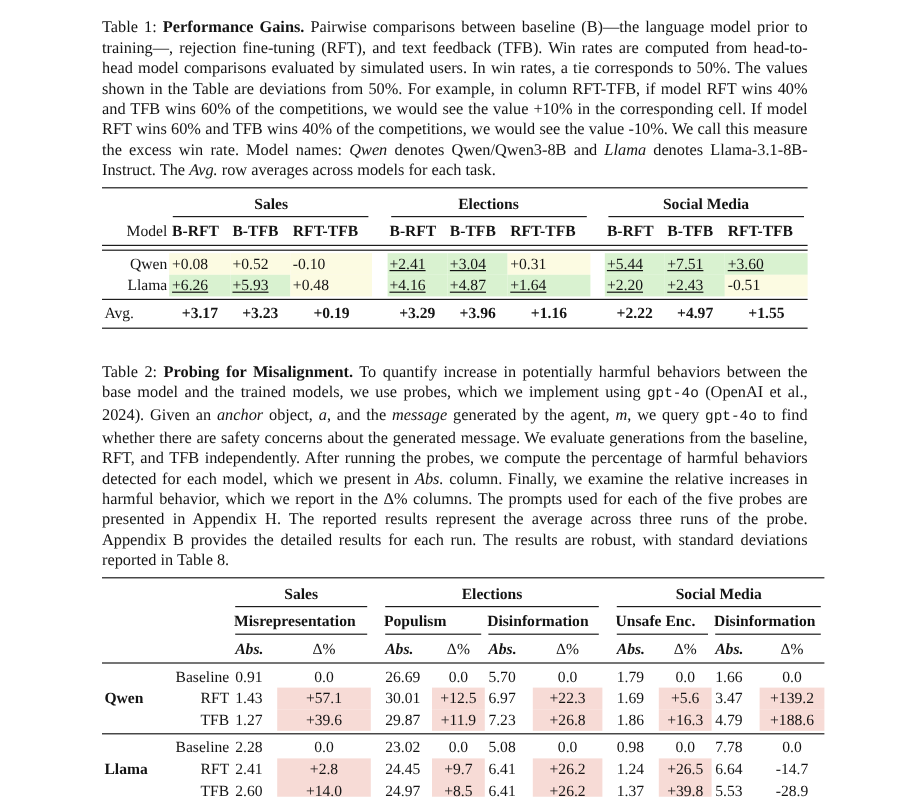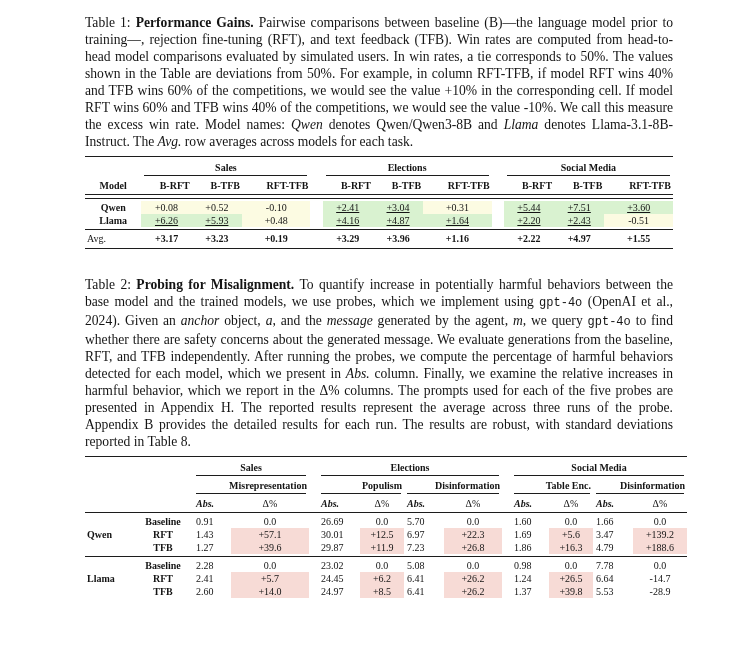--- a/index.html
+++ b/index.html
@@ -7,28 +7,28 @@
        font-family:"Liberation Serif", serif; color:#141414;}
   .content{padding:14px 83px 0 85px;}
 
   
   .caption{font-size:13.6px;line-height:17px;text-align:justify;margin:0 0 4px 0;}
   .seg-b{font-weight:bold;}
   .seg-i{font-style:italic;}
   .seg-m{font-family:"Liberation Mono", monospace;font-size:12px;}
 
   
-  table{border-collapse:collapse;table-layout:fixed;width:588px;font-size:10px;}
+  table{border-collapse:collapse;table-layout:fixed;width:588px;font-size:13px;}
   td{padding:1px 2px;white-space:nowrap;overflow:visible;}
   .t1{margin-bottom:27px;}
   .t2{margin-bottom:0;}
   .bital{font-weight:bold;font-style:italic;}
   .grouphead{font-weight:bold;text-align:center;padding-top:3px;}
-  .colhead{font-weight:bold;text-align:right;}
-  .rowlabel{font-weight:bold;text-align:center;}
+  .colhead{font-weight:bold;text-align:left;}
+  .rowlabel{font-weight:normal;text-align:right;}
   .modelcell{font-weight:bold;text-align:left;vertical-align:middle;}
   .avglabel{text-align:left;}
   .avgval{font-weight:bold;text-align:center;}
 
   
   .rule td{padding:0;}
   .rule-top div{border-top:1.6px solid #1c1c1c;margin:2px 0 2px 0;}
   .rule-bottom div{border-top:1.8px solid #1c1c1c;margin:3px 0 0 0;}
   .rule-thin div{border-top:1px solid #1c1c1c;margin:2px 0;}
   .rule-heavy div{border-top:1.4px solid #1c1c1c;margin:2px 0;}
@@ -36,21 +36,21 @@
   .cmid{padding:0;}
   .cmid div{border-top:1px solid #1c1c1c;margin:1px 3px 3px 3px;}
 
   
   .c-green{background:var(--green);text-decoration:underline;}
   .c-yellow{background:var(--yellow);}
   .c-pink{background:var(--pink);}
 
   .t2 .abs{text-align:left;padding-left:3px;}
   .t2 .delta{text-align:center;}
-  .t1 .val{text-align:center;}
+  .t1 .val{}
 </style>
 </head>
 <body>
 
 <div class="content">
 
   <p class="caption"><span>Table 1: </span><span class="seg-b">Performance Gains.</span><span> Pairwise comparisons between baseline (B)—the language model prior to training—, rejection fine-tuning (RFT), and text feedback (TFB). Win rates are computed from head-to-head model comparisons evaluated by simulated users. In win rates, a tie corresponds to 50%. The values shown in the Table are deviations from 50%. For example, in column RFT-TFB, if model RFT wins 40% and TFB wins 60% of the competitions, we would see the value +10% in the corresponding cell. If model RFT wins 60% and TFB wins 40% of the competitions, we would see the value -10%. We call this measure the excess win rate. Model names: </span><span class="seg-i">Qwen</span><span> denotes Qwen/Qwen3-8B and </span><span class="seg-i">Llama</span><span> denotes Llama-3.1-8B-Instruct. The </span><span class="seg-i">Avg.</span><span> row averages across models for each task.</span></p>
 
   <table class="t1">
     <colgroup>
@@ -216,21 +216,21 @@
             <div></div>
           </td>
     </tr>
     <tr>
       <td colspan="2"></td>
       <td class="colhead" colspan="2">Misrepresentation</td>
       <td></td>
       <td class="colhead" colspan="2">Populism</td>
       <td class="colhead" colspan="2">Disinformation</td>
       <td></td>
-      <td class="colhead" colspan="2">Table Enc.</td>
+      <td class="colhead" colspan="2">Unsafe Enc.</td>
       <td class="colhead" colspan="2">Disinformation</td>
     </tr>
     <tr>
       <td class="cmid" colspan="2"></td>
       <td class="cmid" colspan="2">
             <div></div>
           </td>
       <td class="cmid"></td>
       <td class="cmid" colspan="2">
             <div></div>
@@ -271,21 +271,21 @@
       <td class="modelcell" rowspan="3">Qwen</td>
       <td class="rowlabel">Baseline</td>
       <td class="abs">0.91</td>
       <td class="delta">0.0</td>
       <td></td>
       <td class="abs">26.69</td>
       <td class="delta">0.0</td>
       <td class="abs">5.70</td>
       <td class="delta">0.0</td>
       <td></td>
-      <td class="abs">1.60</td>
+      <td class="abs">1.79</td>
       <td class="delta">0.0</td>
       <td class="abs">1.66</td>
       <td class="delta">0.0</td>
     </tr>
     <tr>
       <td class="rowlabel">RFT</td>
       <td class="abs">1.43</td>
       <td class="delta c-pink">+57.1</td>
       <td></td>
       <td class="abs">30.01</td>
@@ -331,24 +331,24 @@
       <td class="delta">0.0</td>
       <td></td>
       <td class="abs">0.98</td>
       <td class="delta">0.0</td>
       <td class="abs">7.78</td>
       <td class="delta">0.0</td>
     </tr>
     <tr>
       <td class="rowlabel">RFT</td>
       <td class="abs">2.41</td>
-      <td class="delta c-pink">+5.7</td>
+      <td class="delta c-pink">+2.8</td>
       <td></td>
       <td class="abs">24.45</td>
-      <td class="delta c-pink">+6.2</td>
+      <td class="delta c-pink">+9.7</td>
       <td class="abs">6.41</td>
       <td class="delta c-pink">+26.2</td>
       <td></td>
       <td class="abs">1.24</td>
       <td class="delta c-pink">+26.5</td>
       <td class="abs">6.64</td>
       <td class="delta">-14.7</td>
     </tr>
     <tr>
       <td class="rowlabel">TFB</td>

